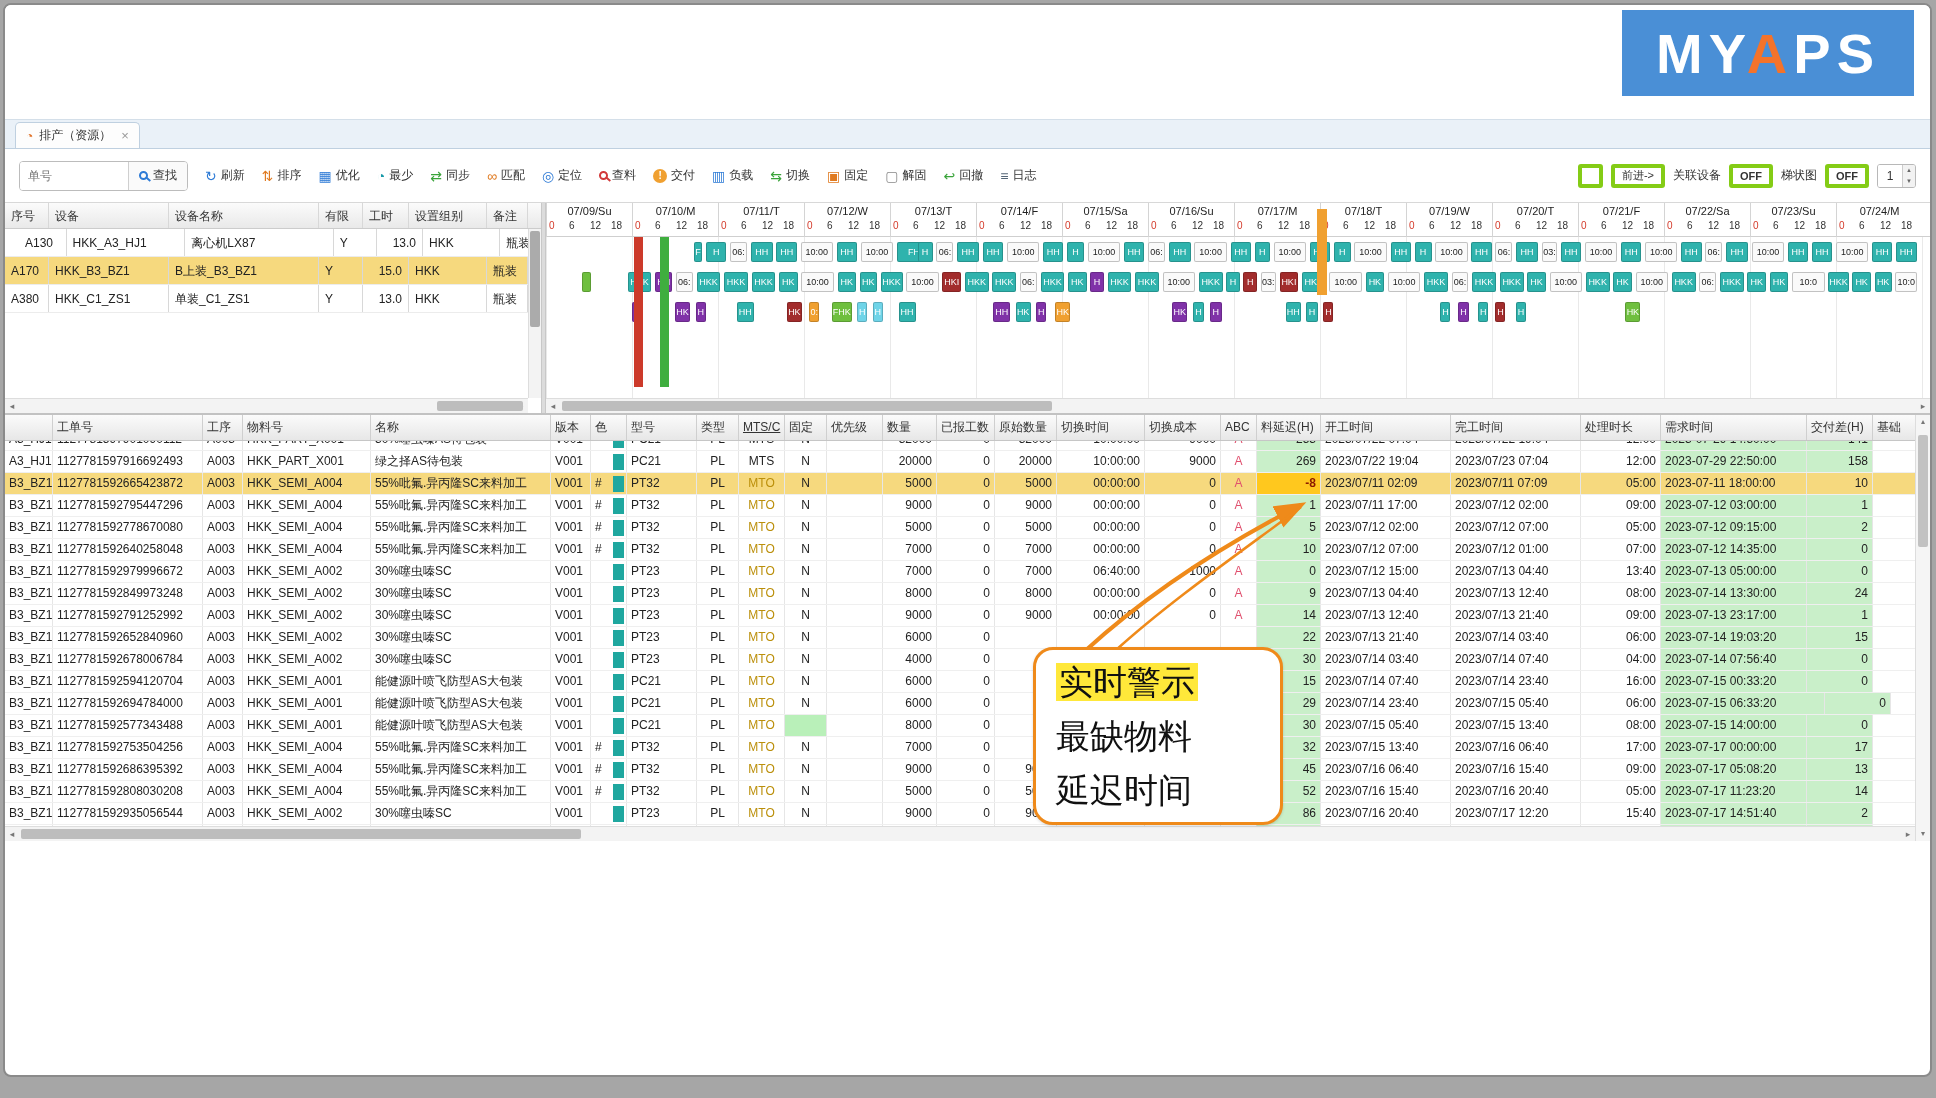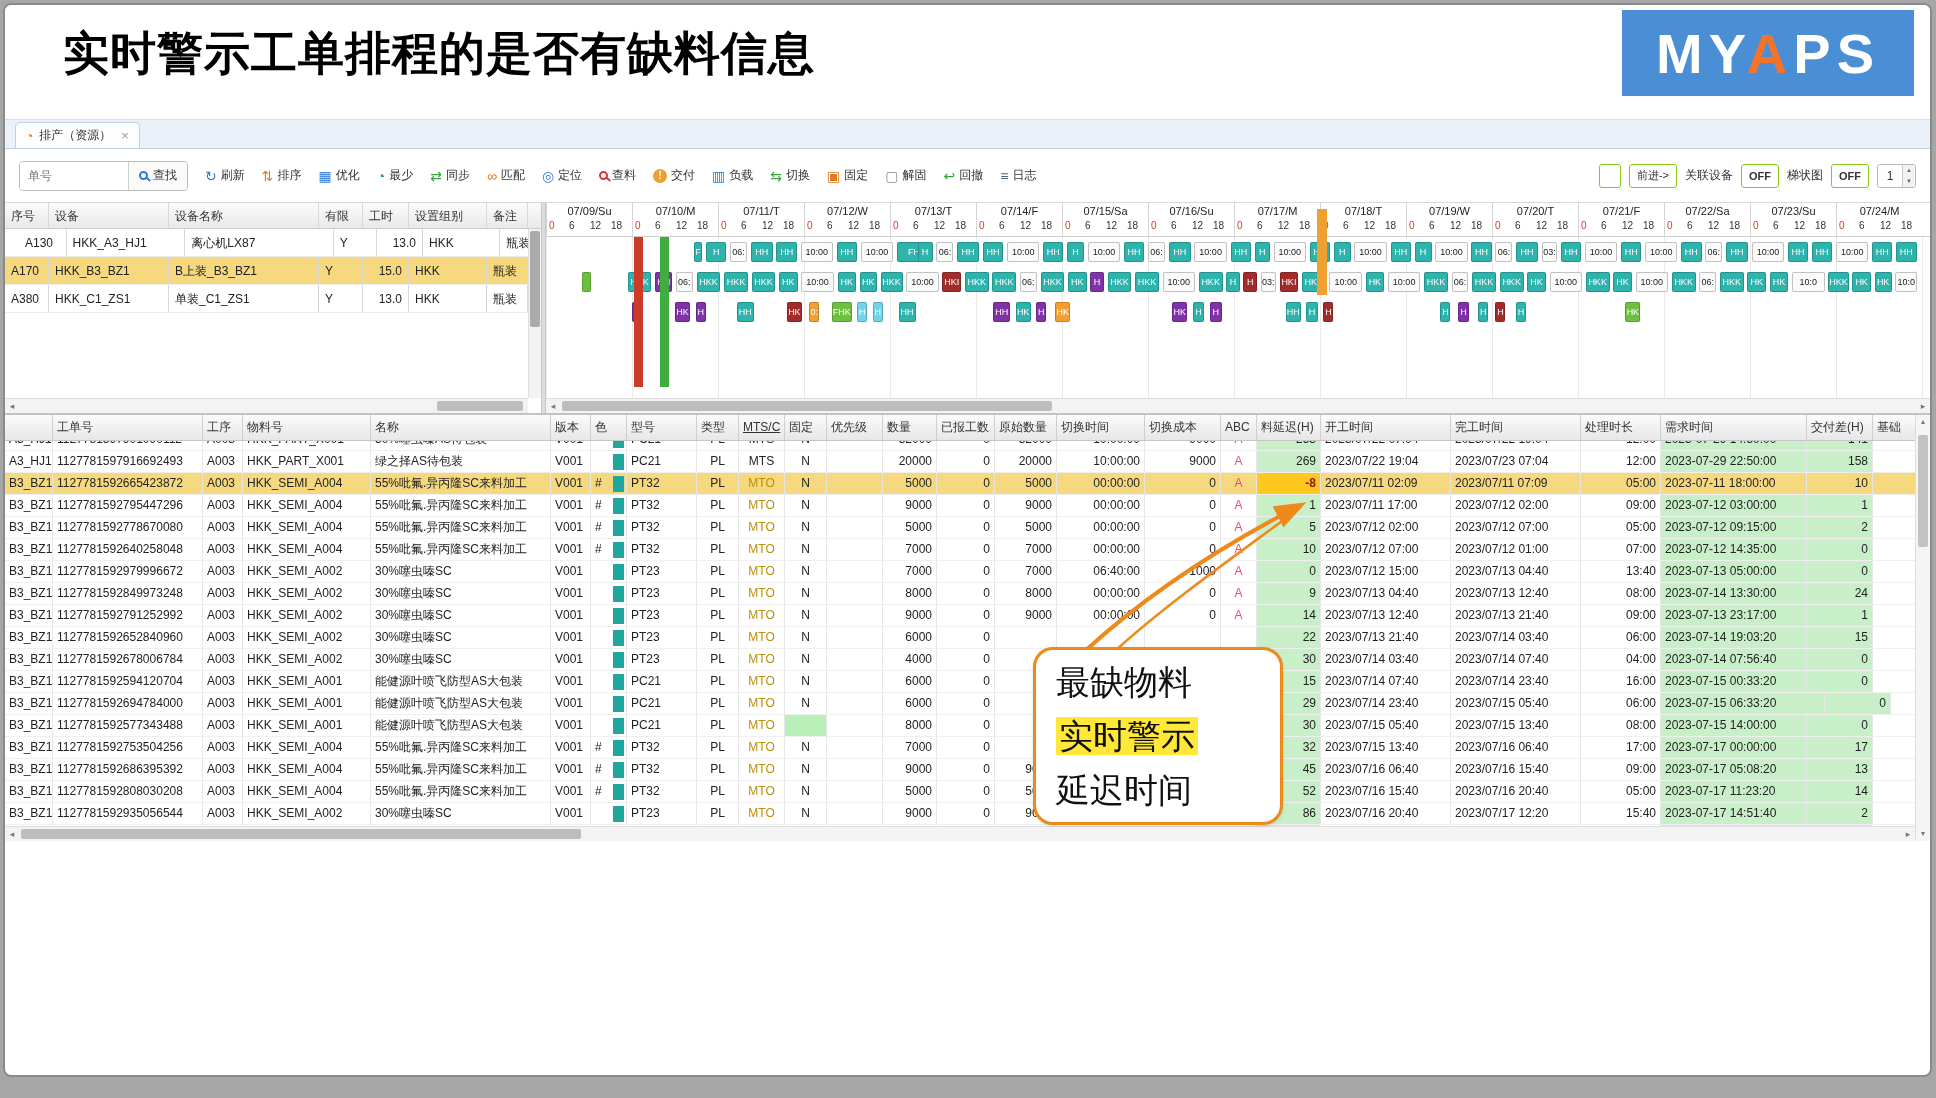--- a/index.html
+++ b/index.html
@@ -24,21 +24,21 @@
   .toolbar { height:54px; border-bottom:1px solid #d8d8d8; display:flex; align-items:center; padding:0 14px; gap:17px; font-size:12px; color:#333; background:#fff; }
   .search-group { display:flex; align-items:stretch; border:1px solid #bcbcbc; border-radius:4px; overflow:hidden; height:30px; }
   .search-group input { border:none; outline:none; width:108px; padding:0 8px; font-size:12px; color:#333; }
   .find-btn { display:flex; align-items:center; gap:5px; padding:0 10px; background:#fafafa; border-left:1px solid #cfcfcf; font-size:12px; }
   .tbtn { display:flex; align-items:center; gap:4px; white-space:nowrap; cursor:default; }
   .tbtn .glyph { font-size:14px; line-height:14px; }
   .mag { position:relative; width:9px; height:9px; border:2px solid currentColor; border-radius:50%; display:inline-block; }
   .mag::after { content:""; position:absolute; width:6px; height:2px; background:currentColor; right:-5px; bottom:-2px; transform:rotate(40deg); }
   .bang { width:14px; height:14px; border-radius:50%; background:#f0a030; color:#fff; font-weight:bold; font-size:10px; display:inline-flex; align-items:center; justify-content:center; }
   .toolbar-right { margin-left:auto; display:flex; align-items:center; gap:8px; }
-  .mini-box { border:1px solid #84cc16; background:#fff; border-radius:3px; height:24px; min-width:22px; display:inline-flex; align-items:center; justify-content:center; padding:0 7px; font-size:11px; }
+  .mini-box { border:4px solid #84cc16; background:#fff; border-radius:3px; height:24px; min-width:22px; display:inline-flex; align-items:center; justify-content:center; padding:0 7px; font-size:11px; }
   .mini-box.bold { font-weight:bold; }
   .spinner { display:flex; align-items:stretch; border:1px solid #b8b8b8; border-radius:3px; overflow:hidden; height:24px; }
   .spinner .val { width:24px; display:flex; align-items:center; justify-content:center; font-size:12px; background:#fff; }
   .spinner .arrows { display:flex; flex-direction:column; border-left:1px solid #ccc; }
   .spinner .arrows span { font-size:6px; line-height:11px; padding:0 3px; background:#f2f2f2; color:#666; text-align:center; }
 
   
   .split { height:212px; display:flex; border-bottom:2px solid #c2c2c2; position:relative; background:#fff; }
   .res-panel { width:536px; position:relative; overflow:hidden; flex:none; }
   .rhead { display:flex; height:26px; background:linear-gradient(#fbfbfb,#e9e9e9); border-bottom:1px solid #cccccc; }
@@ -99,21 +99,20 @@
   .callout .cline { font-size:34px; color:#111; line-height:52px; }
   .callout .cline .hl-text { background:#ffe83a; padding:0 3px; }
   .arrow-svg { position:absolute; left:0; top:0; z-index:5; pointer-events:none; }
 </style>
 </head>
 <body>
 
 <div class="slide">
 
   <div class="titlebar">
-    <div class="page-title">实时警示工单排程的是否有缺料信息</div>
     <div class="logo">
         <span id="logo-letters"><span>M</span><span>Y</span><span class="accent">A</span><span>P</span><span>S</span></span>
       </div>
   </div>
 
   <div class="tabbar">
     <div class="tab">
       <span class="ticon">◔</span>
       <span>排产（资源）</span>
       <span class="tclose">×</span>
@@ -1125,19 +1124,19 @@
     <svg class="arrow-svg" width="1922" height="426">
       <defs>
         <marker id="ah" markerWidth="9" markerHeight="8" refX="6.5" refY="3" orient="auto">
           <path d="M0,0 L8,3 L0,6 z" fill="#ef8a1a"></path>
         </marker>
       </defs>
       <path d="M1080,236 C1150,172 1230,124 1296,90" stroke="#ef8a1a" stroke-width="4" fill="none" marker-end="url(#ah)"></path>
       <path d="M1110,236 C1165,186 1240,134 1296,92" stroke="#ef8a1a" stroke-width="2.5" fill="none"></path>
     </svg>
     <div class="callout">
+      <div class="cline"><span class="hl-text">实时警示</span></div>
       <div class="cline">最缺物料</div>
-      <div class="cline"><span class="hl-text">实时警示</span></div>
       <div class="cline">延迟时间</div>
     </div>
   </div>
 
 </div>
 
 </body></html>

